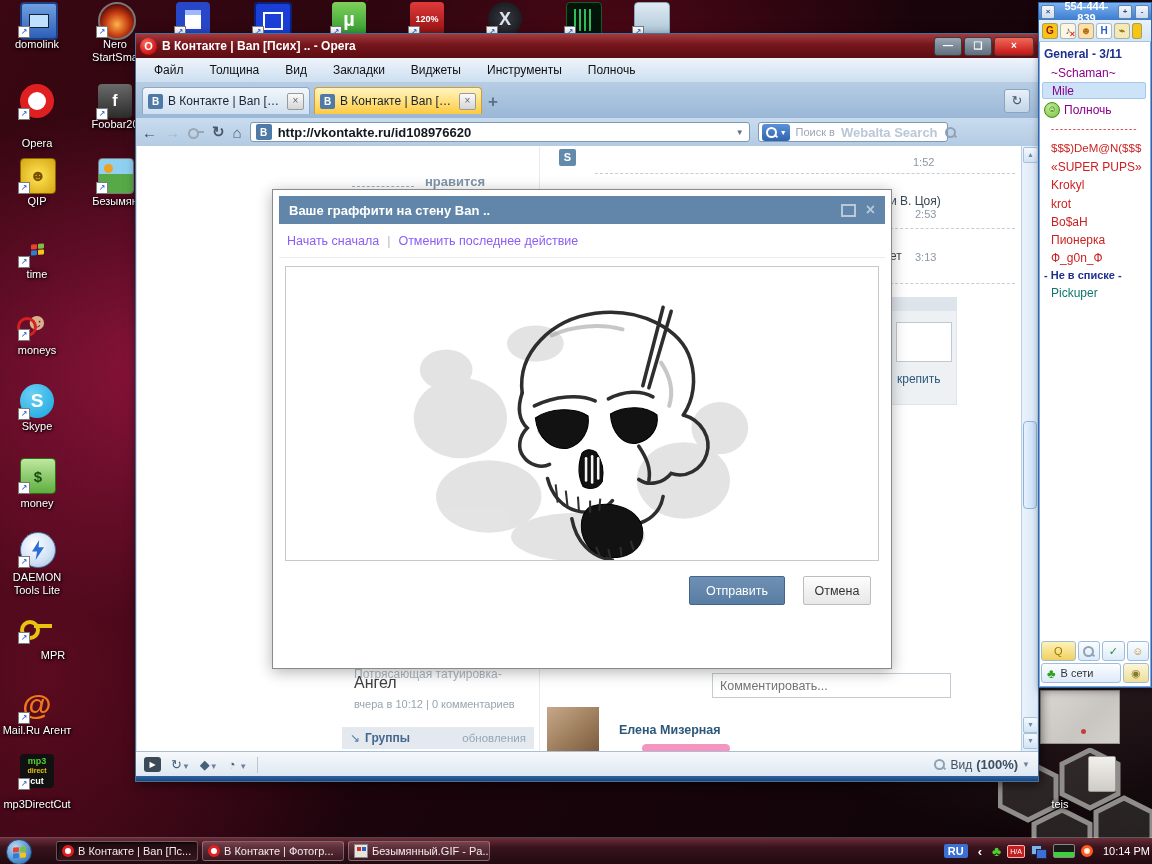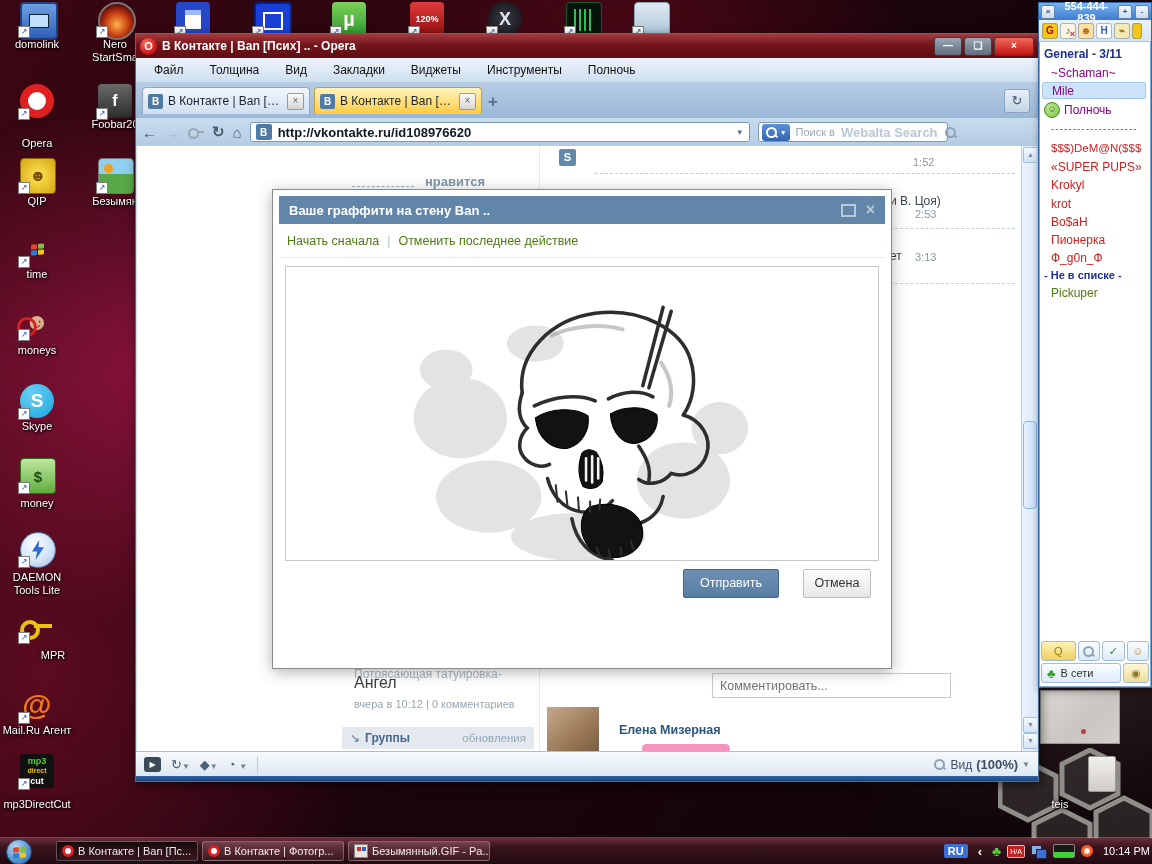--- a/index.html
+++ b/index.html
@@ -43,48 +43,48 @@
   .ddv{font-size:8px;color:#6d829a}
   
   .dash{border-top:1px dashed #c3ced8;position:absolute}
   .vk-t{position:absolute;font-size:11px;color:#8b98a5}
   
   .gd{position:absolute;left:135px;top:43px;width:620px;height:480px;background:#fff;border:1px solid #8a8a8a;box-shadow:0 3px 14px rgba(0,0,0,.3);box-sizing:border-box;padding:6px}
   .gdh{height:28px;background:#6286a9;display:flex;align-items:center;color:#fff;font-weight:bold;font-size:13px;padding:0 10px;box-sizing:border-box}
   .gdmax{width:11px;height:9px;border:2px solid #b9c9da;margin-left:auto;margin-right:10px}
   .gdx{color:#b9c9da;font-size:16px;font-weight:bold;line-height:12px}
   .gda{display:flex;align-items:center;gap:8px;padding:10px 8px 9px 8px;font-size:12.5px;border-bottom:1px solid #ececec}
-  .gda a{color:#4d7c0f;text-decoration:none}
+  .gda a{color:#8b5cf6;text-decoration:none}
   .gcv{margin:8px 6px 0 6px;height:293px;border:1px solid #c9c9c9;background:#fff;position:relative}
   .gct{height:62px;display:flex;align-items:center;justify-content:center;gap:10px;font-size:12.5px;color:#39464f;border-bottom:1px solid #e8e8e8}
   .sw-wrap{display:flex;flex-direction:column;align-items:center;margin-right:30px}
   .tri{width:0;height:0;border-left:6px solid transparent;border-right:6px solid transparent;border-bottom:7px solid #93a9bf;margin-bottom:2px}
   .swatch{width:16px;height:16px;background:#000;border:1px solid #5a5a5a}
   .slider{position:relative;width:152px;height:26px;margin-right:30px}
   .ticks{position:absolute;left:14px;top:0;width:138px;height:6px;background:repeating-linear-gradient(90deg,#b9bfc6 0 1px,transparent 1px 15px)}
   .track{position:absolute;left:0;top:13px;width:150px;height:3px;background:#e4e4e4;border:1px solid #c2c2c2}
   .handle{position:absolute;top:5px;width:11px;height:17px;background:linear-gradient(#fbfbfb,#dfdfdf);border:1px solid #8e8e8e;border-radius:2px}
-  .gf{height:44px;display:flex;align-items:center;justify-content:flex-end;gap:24px;padding-right:14px}
+  .gf{height:44px;display:flex;align-items:flex-end;justify-content:flex-end;gap:18px;padding-right:14px}
   .btn-sub{width:94px;height:27px;background:linear-gradient(#6e90b3,#587da4);border:1px solid #43658b;color:#fff;font-size:12.5px;display:flex;align-items:center;justify-content:center;border-radius:2px}
   .btn-can{width:66px;height:27px;background:linear-gradient(#fdfdfd,#e7e7e7);border:1px solid #bdbdbd;color:#333;font-size:12.5px;display:flex;align-items:center;justify-content:center;border-radius:2px}
   
   .scb{position:absolute;left:884px;top:0;width:15px;height:605px;background:linear-gradient(90deg,#eaf2fc,#dce9f8);border-left:1px solid #b9cde4}
   .scb-a{position:absolute;left:1px;width:13px;height:14px;background:linear-gradient(#f4f9ff,#d3e3f5);border:1px solid #a7c0da;color:#718aa5;font-size:7px;text-align:center;line-height:13px;border-radius:2px}
   .scb-t{position:absolute;left:1px;top:275px;width:12px;height:86px;background:linear-gradient(90deg,#e8f2fe,#c4dcf6);border:1px solid #8fb4da;border-radius:4px}
   
   .qip{position:absolute;left:1038px;top:2px;width:112px;height:684px;background:#fff;border:1px solid #2e66b0;box-shadow:0 0 0 1px #7fa9dc inset,2px 2px 8px rgba(0,0,0,.5)}
   .qt{position:absolute;left:0;top:0;right:0;height:17px;background:linear-gradient(#7db2f0,#3c7cd0);display:flex;align-items:center;color:#fff;font-size:11px;font-weight:bold;gap:3px;padding:0 2px;box-sizing:border-box}
   .qtb{width:12px;height:12px;background:linear-gradient(#f4f8fd,#cbdcef);border:1px solid #5f83ad;font-size:8px;line-height:11px;text-align:center;color:#33517a;border-radius:2px}
   .qtool{position:absolute;left:0;top:17px;right:0;height:21px;background:linear-gradient(#eaf2fb,#d4e5f6);border-bottom:1px solid #aac4de;display:flex;align-items:center;gap:2px;padding:0 3px;overflow:hidden}
   .qi{min-width:16px;width:16px;height:16px;border-radius:3px;font-size:10px;font-weight:bold;display:flex;align-items:center;justify-content:center;border:1px solid rgba(90,120,150,.5);box-sizing:border-box}
   .cr{position:absolute;left:3px;width:104px;height:17px;font-size:12px;display:flex;align-items:center;gap:4px;padding-left:9px;box-sizing:border-box;white-space:nowrap}
   .c-h{color:#1d2f8f;font-weight:bold;padding-left:2px}
   .c-p{color:#8b008b}
   .c-r{color:#cc2222}
-  .c-k{color:#4d7c0f}
+  .c-k{color:#0f766e}
   .sel{background:#cde3f8;border:1px solid #a3c8ec;border-radius:2px}
   .qbot{position:absolute;left:2px;bottom:4px;width:108px}
   .qb{height:20px;background:linear-gradient(#fbfdff,#dcebfa);border:1px solid #9fbcd8;border-radius:3px;display:flex;align-items:center;justify-content:center;font-size:11px;box-sizing:border-box}
   
   .tbar{position:absolute;left:0;top:838px;width:1152px;height:26px;background:linear-gradient(#6b2d3a 0%,#3a141d 35%,#200a10 100%);box-shadow:0 -1px 0 rgba(255,255,255,.25);z-index:50}
   .orb{position:absolute;left:6px;top:1px;width:24px;height:24px;border-radius:50%;background:radial-gradient(circle at 35% 30%,#bcd9f2,#5b96d2 55%,#2a5f9e);border:1px solid #1c4878;display:flex;align-items:center;justify-content:center}
   .flag{display:grid;grid-template-columns:6px 6px;grid-template-rows:5px 5px;gap:1px;transform:skewY(-6deg)}
   .flag i{border-radius:1px}
   .task{position:absolute;top:3px;height:20px;width:142px;border:1px solid rgba(255,255,255,.28);border-radius:3px;display:flex;align-items:center;gap:4px;padding:0 5px;box-sizing:border-box;color:#f3eaec;font-size:11px;white-space:nowrap;overflow:hidden}
   .t-act{background:linear-gradient(rgba(20,8,12,.85),rgba(60,25,32,.8));box-shadow:inset 1px 1px 2px rgba(0,0,0,.7)}
@@ -333,20 +333,25 @@
       <div style="position:absolute;left:422px;top:3px;width:17px;height:17px;background:#638aab;border-radius:2px;color:#fff;font-size:11px;font-weight:bold;text-align:center;line-height:17px">S</div>
       <div class="dash" style="left:458px;top:27px;width:420px"></div>
       <div class="vk-t" style="left:776px;top:10px">1:52</div>
       <div style="position:absolute;left:753px;top:48px;font-size:12px;color:#36454f">и В. Цоя)</div>
       <div class="vk-t" style="left:778px;top:62px">2:53</div>
       <div class="dash" style="left:753px;top:82px;width:125px"></div>
       <div style="position:absolute;left:746px;top:103px;font-size:12px;color:#36454f">дет</div>
       <div class="vk-t" style="left:778px;top:105px">3:13</div>
       <div class="dash" style="left:753px;top:137px;width:125px"></div>
 
+      <div style="position:absolute;left:700px;top:151px;width:118px;height:106px;background:#eef1f4;border:1px solid #dfe4ea">
+        <div style="height:13px;background:#dde4eb"></div>
+        <div style="position:absolute;left:58px;top:24px;width:54px;height:38px;background:#fff;border:1px solid #c0c8d0"></div>
+        <a style="position:absolute;left:59px;top:74px;font-size:12px;color:#2b587a;text-decoration:none">крепить</a>
+      </div>
 
       <input class="vkc" style="position: absolute; left: 575px; top: 527px; width: 223px; height: 23px; border: 1px solid rgb(195, 204, 211); font-size: 12.5px; padding: 0px 7px; color: rgb(106, 120, 132); font-family: &quot;Liberation Sans&quot;, sans-serif;" placeholder="Комментировать...">
       <div style="position:absolute;left:410px;top:561px;width:52px;height:44px;background:linear-gradient(140deg,#c7a98a,#9a7a58 60%,#7a5c40)"></div>
       <div style="position:absolute;left:482px;top:577px;font-size:12.5px;font-weight:bold;color:#2b587a">Елена Мизерная</div>
       <div style="position:absolute;left:505px;top:598px;width:88px;height:9px;background:#f070aa;border-radius:5px;opacity:.75"></div>
 
       <div style="position:absolute;left:217px;top:521px;font-size:12px;color:#a9b6c0">Потрясающая татуировка-</div>
       <div style="position:absolute;left:217px;top:528px;font-size:16px;color:#404040">Ангел</div>
       <div style="position:absolute;left:217px;top:552px;font-size:11px;color:#98a5b0">вчера в 10:12 | 0 комментариев</div>
       <div style="position:absolute;left:205px;top:581px;width:192px;height:22px;background:#e3e9ef;display:flex;align-items:center;padding:0 8px;box-sizing:border-box">

